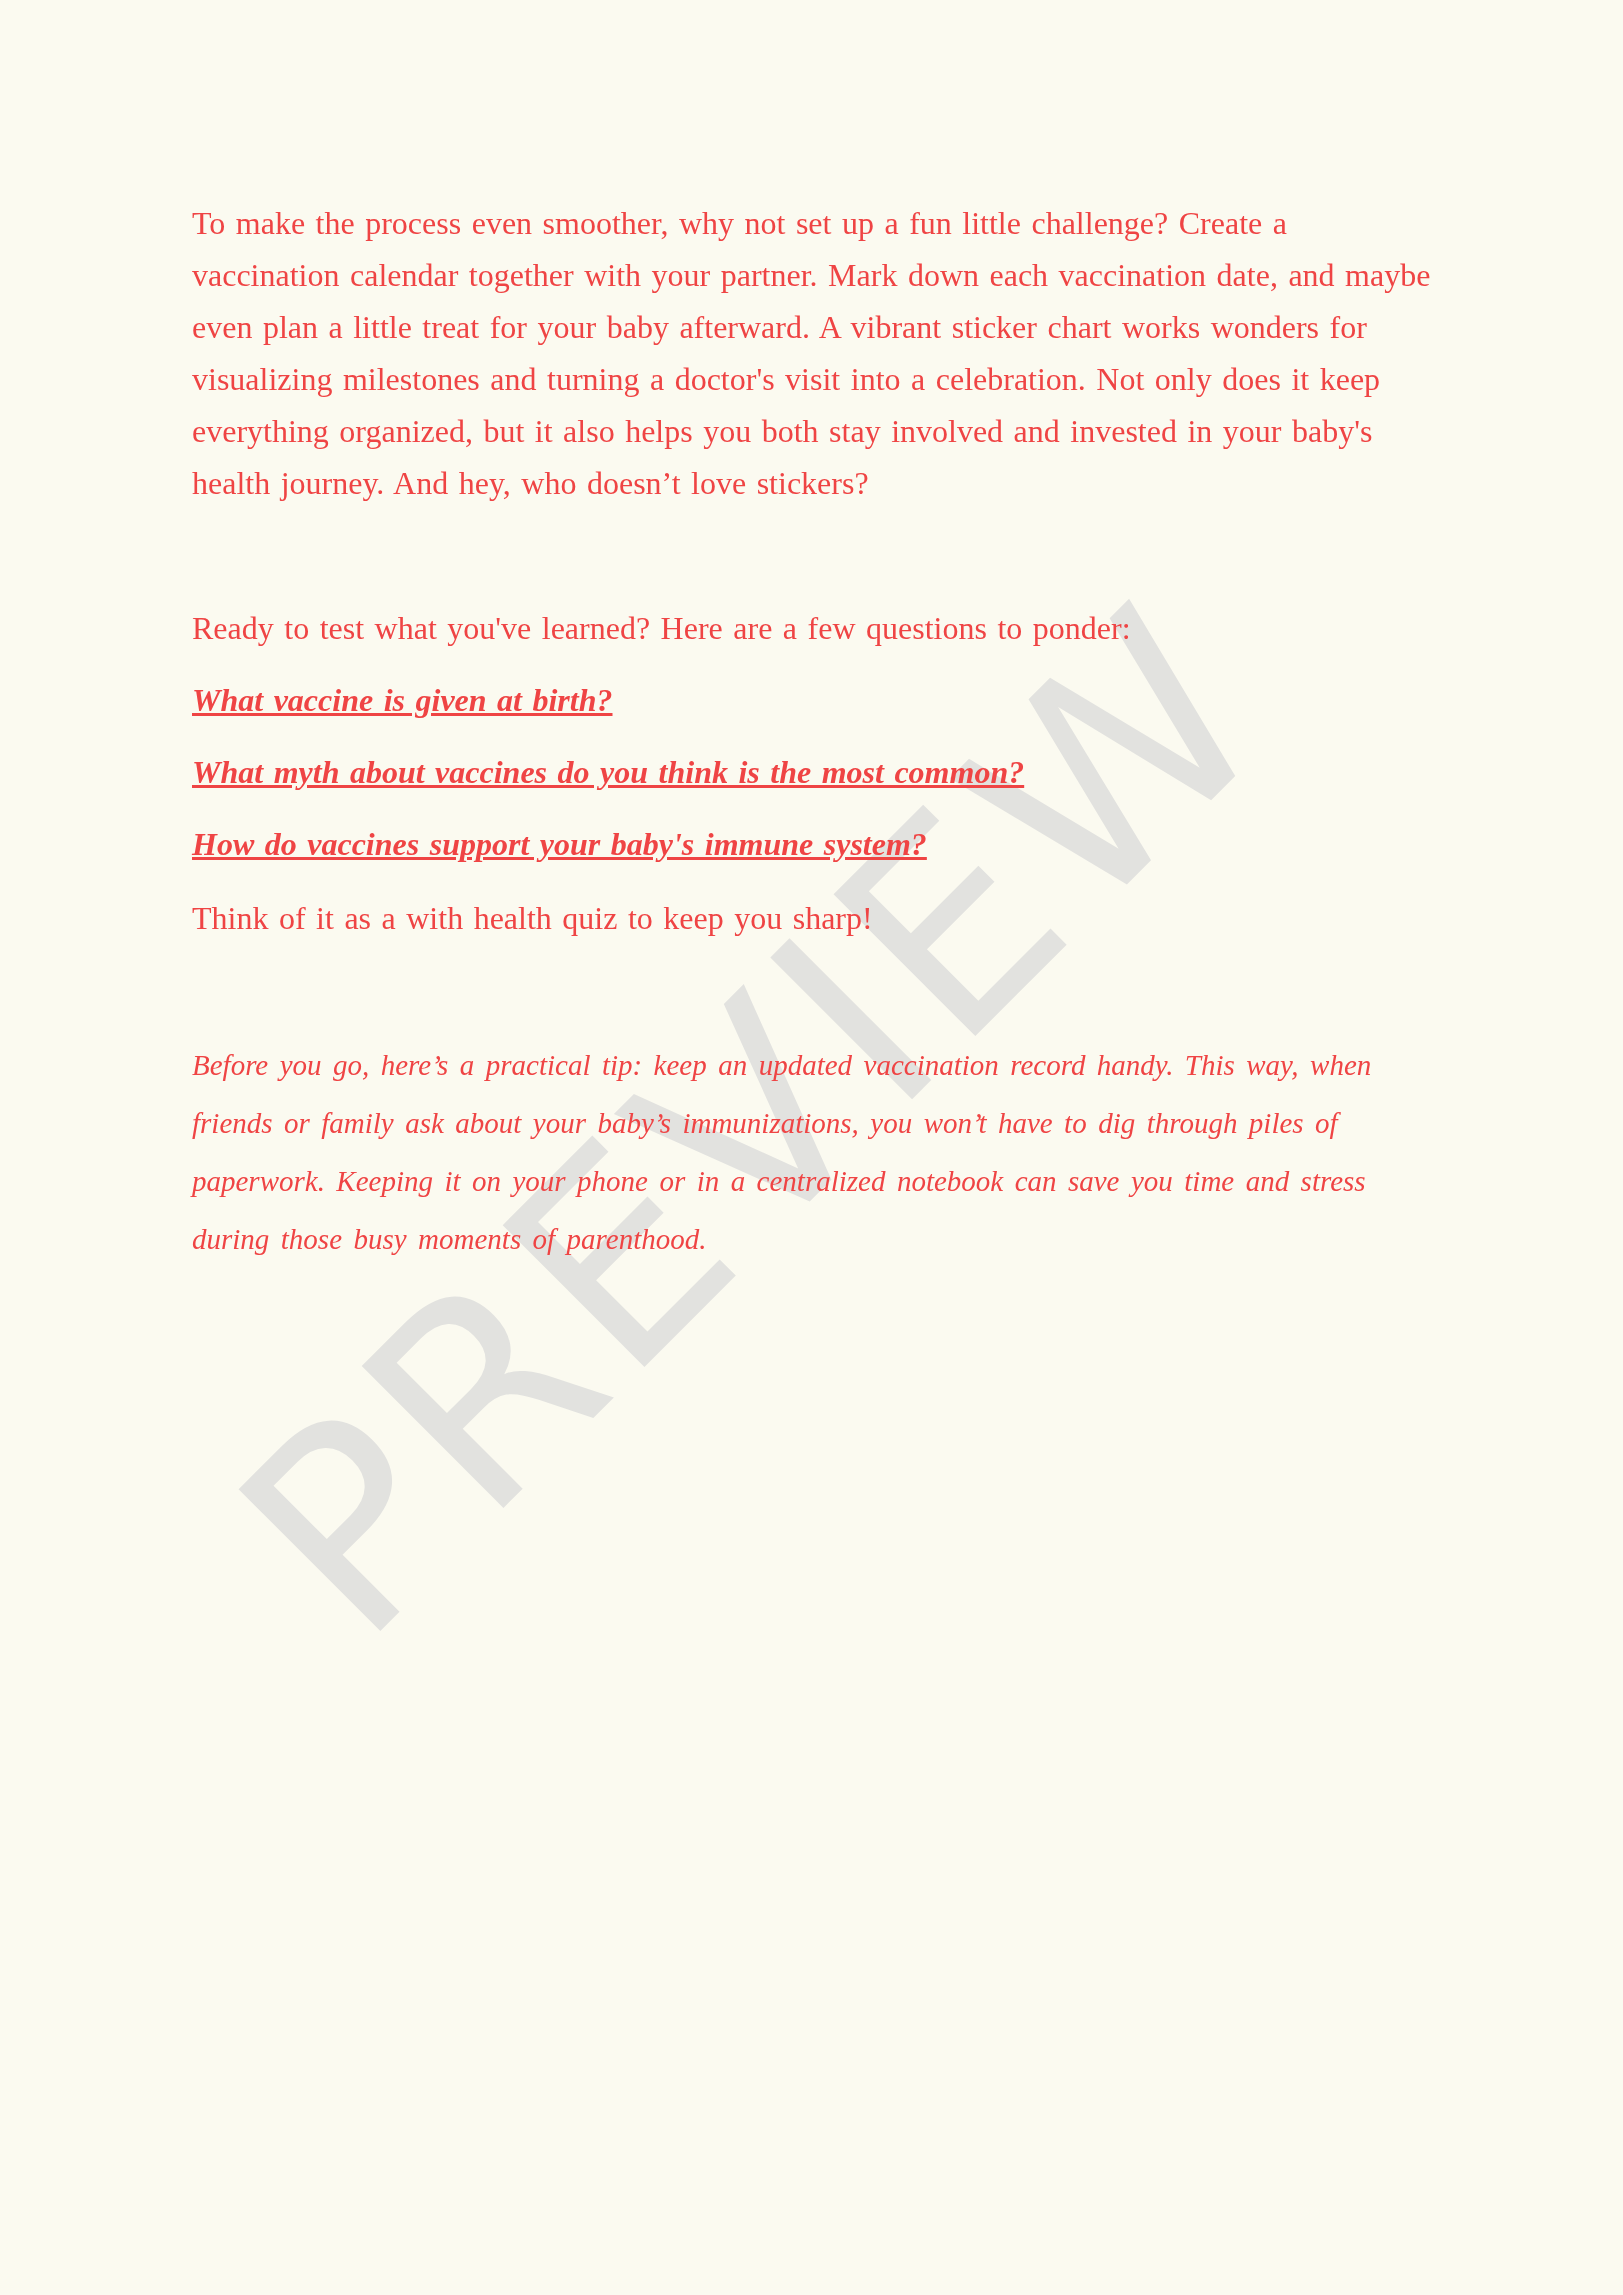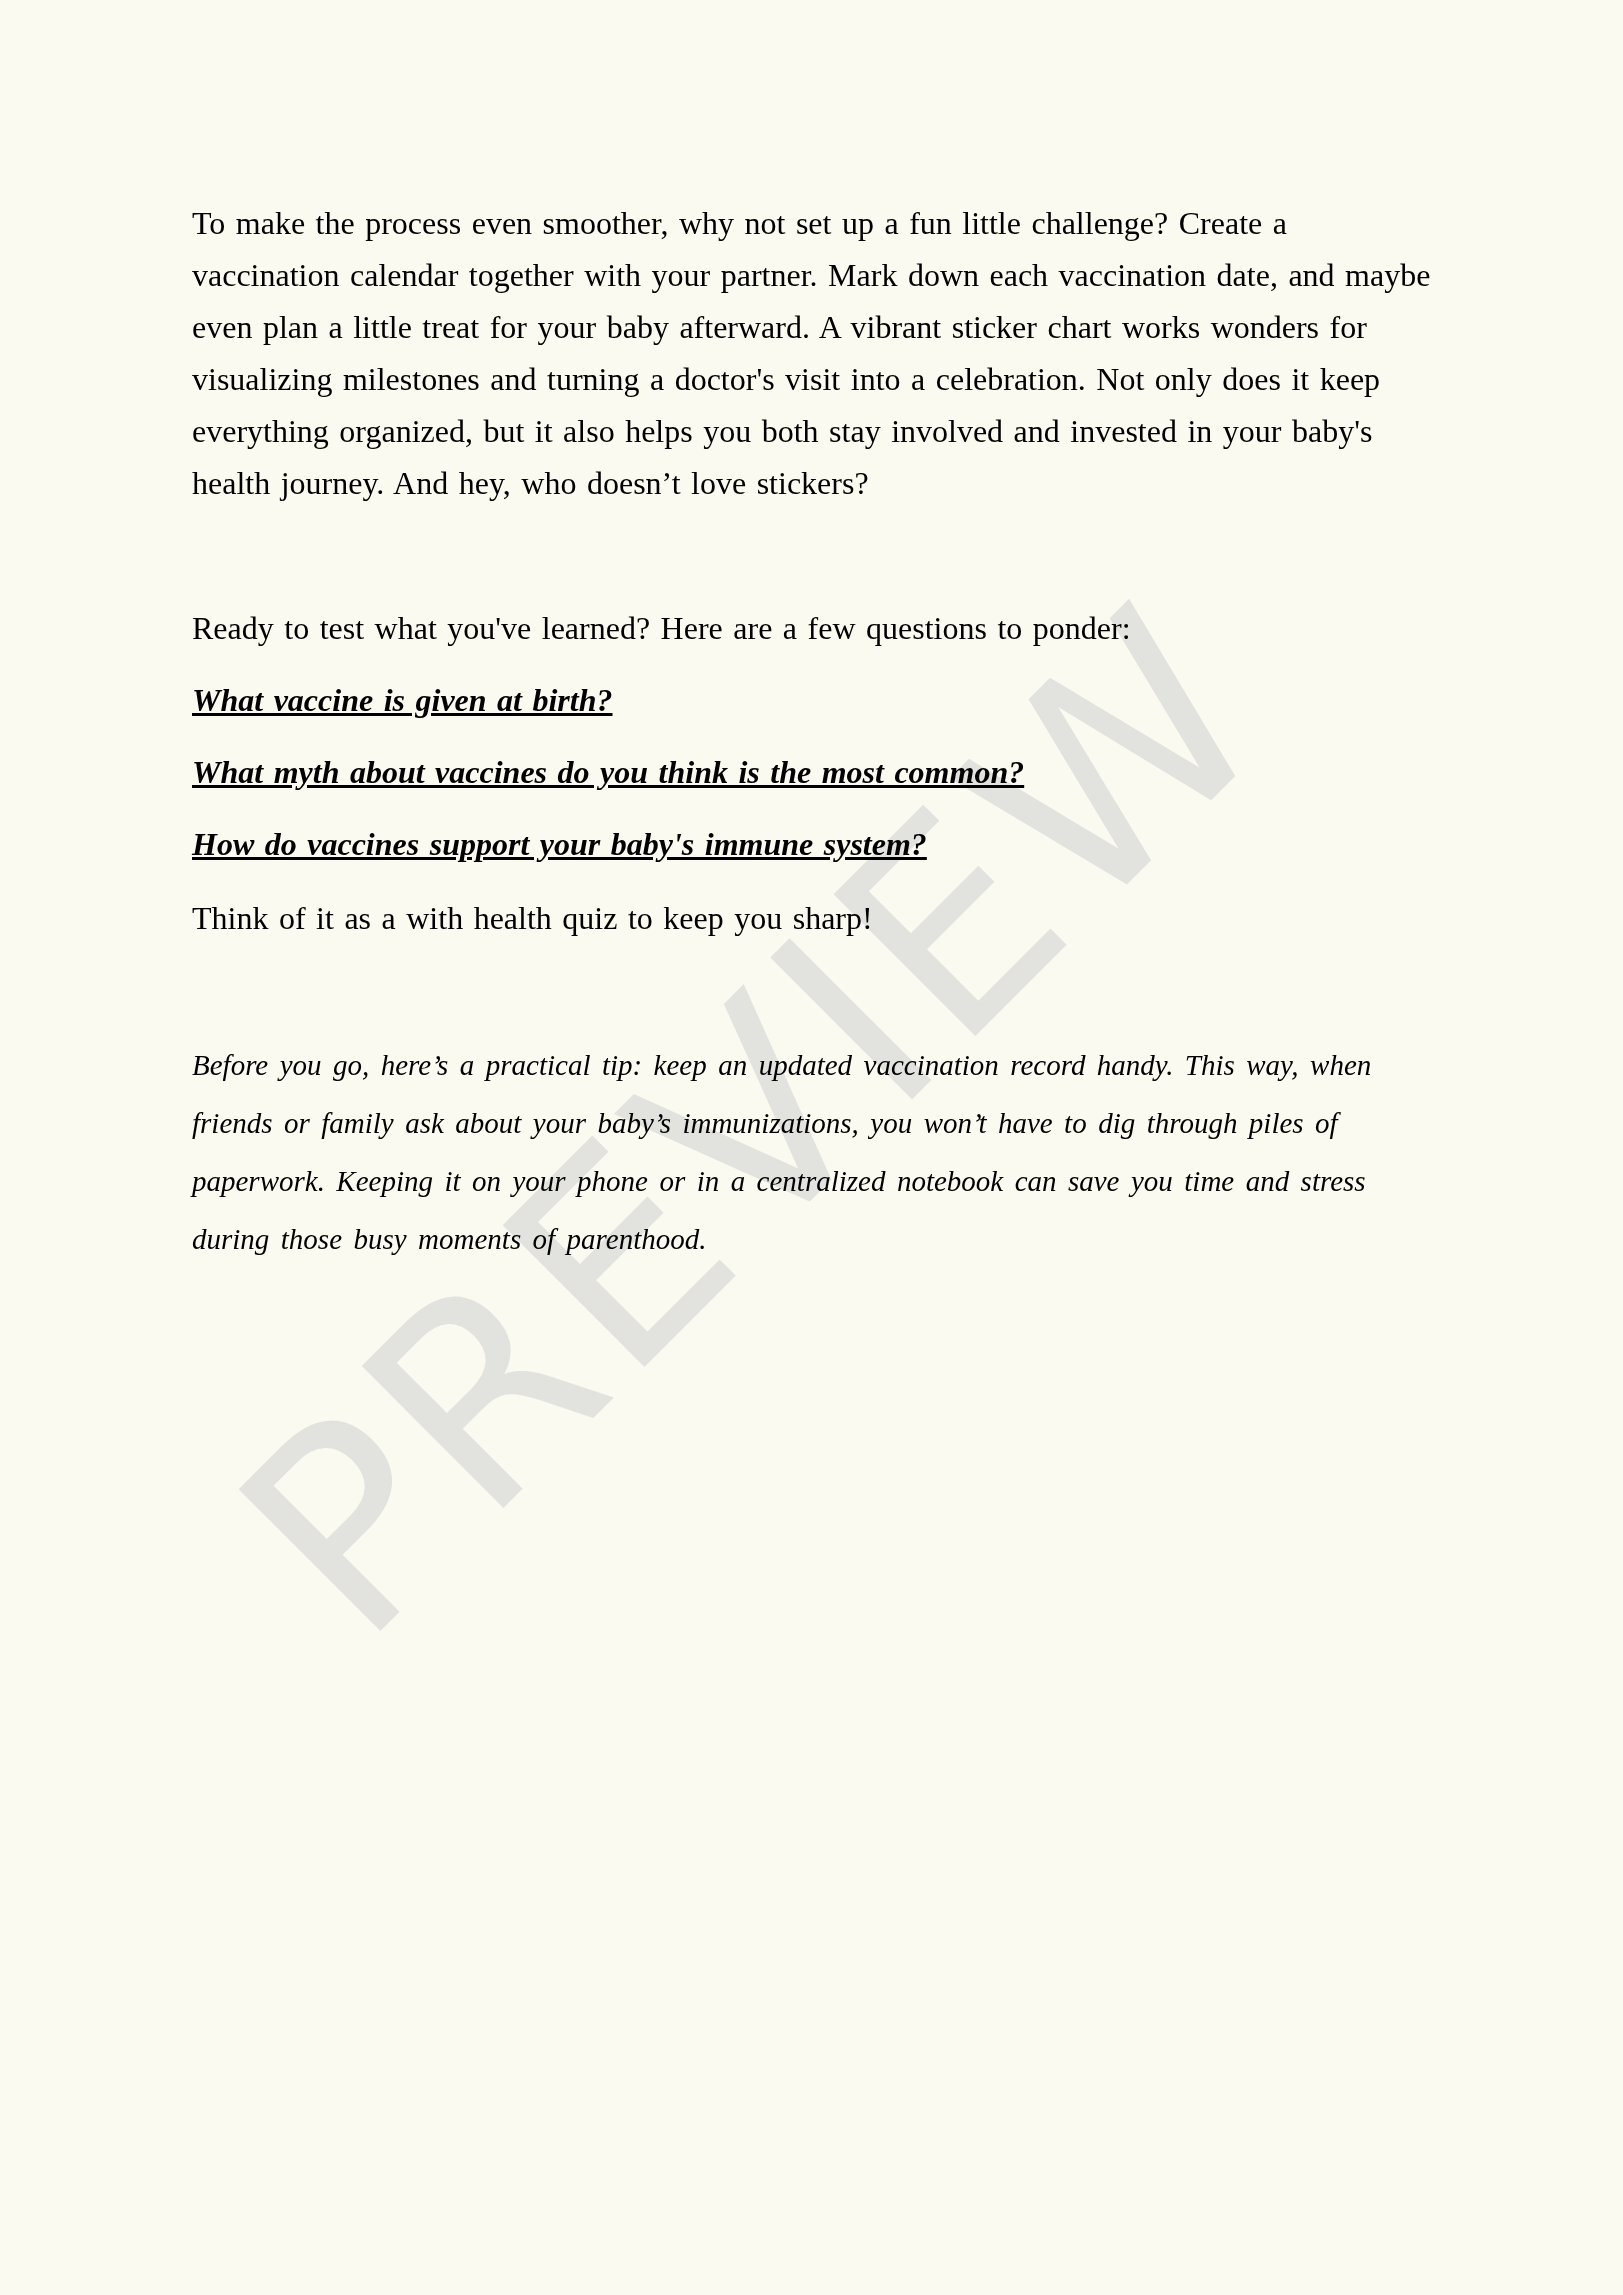--- a/index.html
+++ b/index.html
@@ -30,21 +30,21 @@
     white-space: nowrap;
     z-index: 0;
     user-select: none;
   }
   .content {
     position: absolute;
     left: 192px;
     top: 197px;
     width: 1247px;
     z-index: 1;
-    color: #000000;
+    color: #ef4444;
     font-family: "Liberation Serif", serif;
   }
   .content p {
     margin: 0;
   }
   .body-par {
     font-size: 32px;
     line-height: 52px;
     word-spacing: 2.5px;
   }

